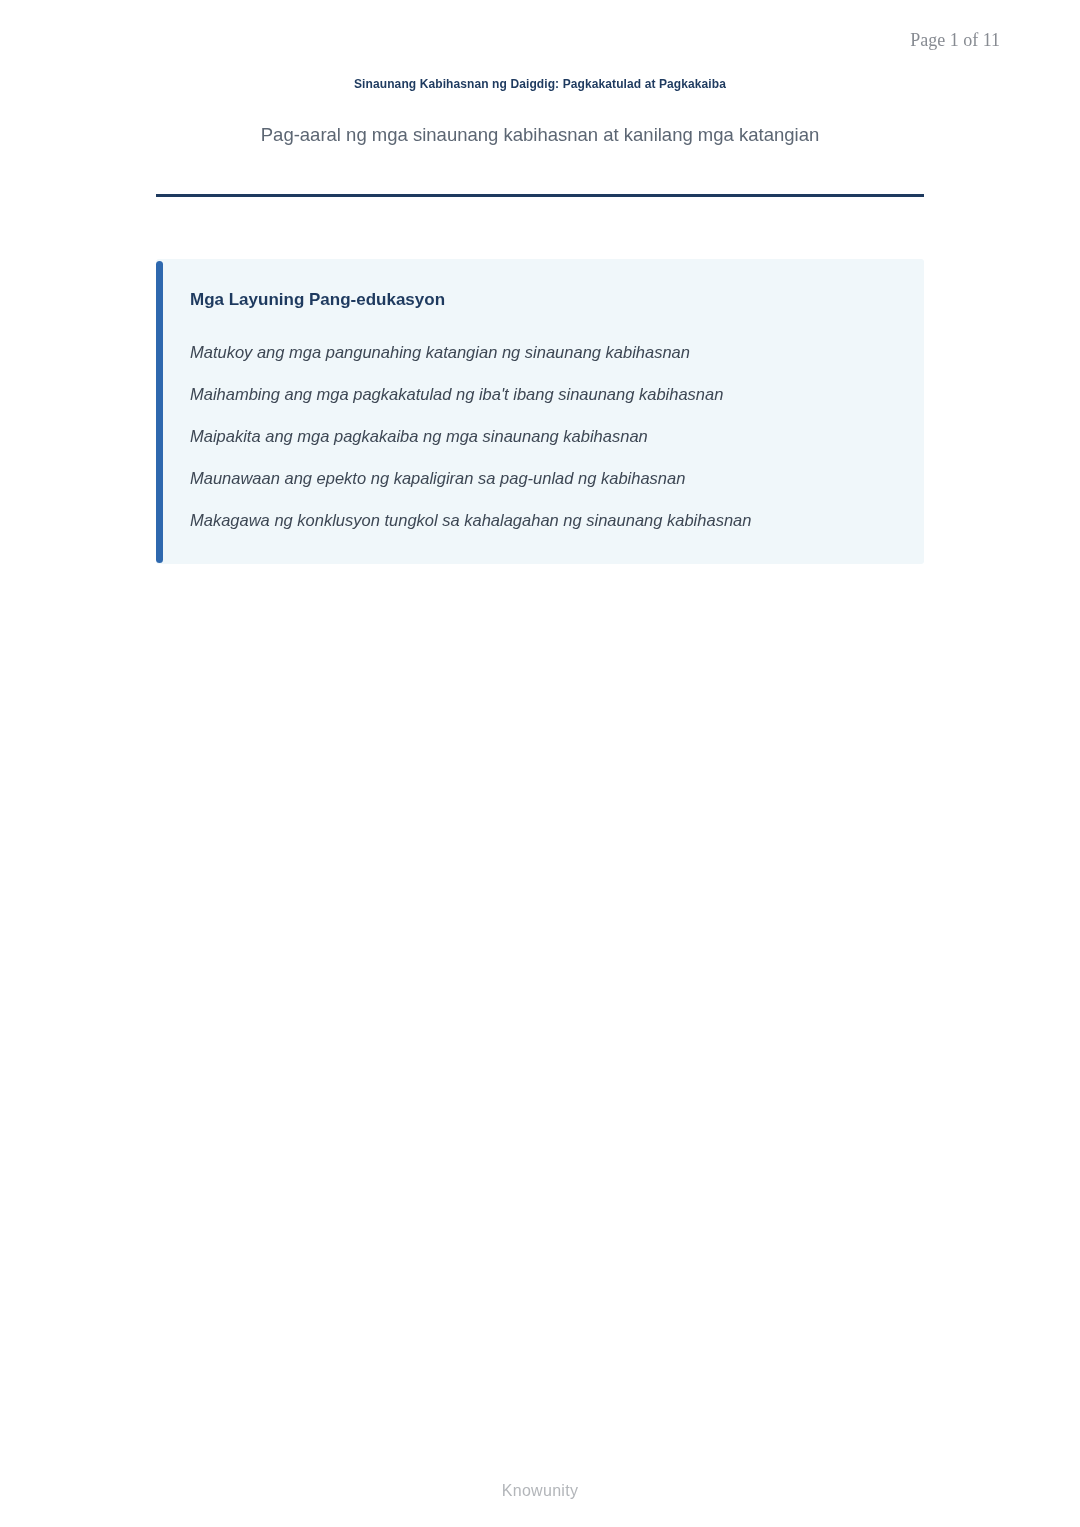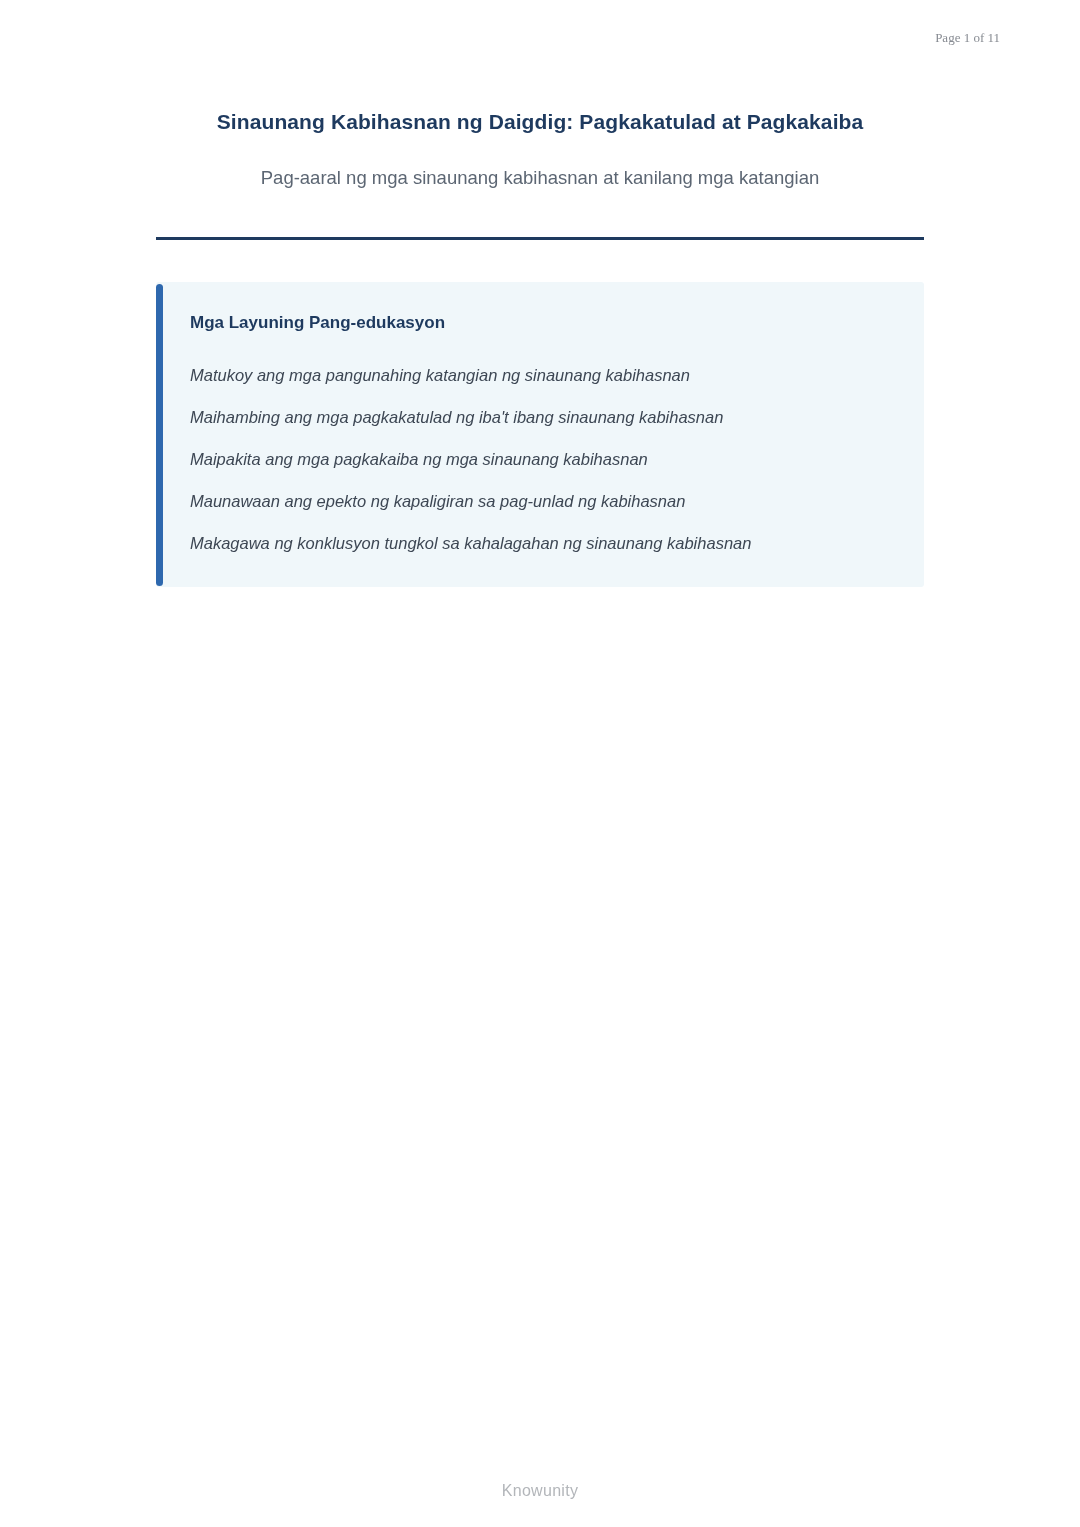--- a/index.html
+++ b/index.html
@@ -20,52 +20,52 @@
     margin: 0 auto;
     background: #ffffff;
     font-family: "Liberation Sans", "DejaVu Sans", sans-serif;
     overflow: hidden;
   }
   .page-indicator {
     position: absolute;
     top: 30px;
     right: 80px;
     font-family: "Liberation Serif", "DejaVu Serif", serif;
-    font-size: 13px;
+    font-size: 18px;
     color: var(--muted);
   }
   .content {
     width: 768px;
     margin: 0 auto;
   }
   .doc-title {
     margin: 0;
-    padding-top: 110px;
+    padding-top: 77px;
     text-align: center;
-    font-size: 21px;
+    font-size: 12px;
     font-weight: 700;
     color: var(--navy);
     letter-spacing: 0.1px;
   }
   .doc-subtitle {
     margin: 33px 0 0;
     text-align: center;
     font-size: 18.5px;
     font-weight: 400;
     color: var(--subtle);
   }
   .divider {
     margin: 48px 0 0;
     border: none;
     border-top: 3px solid var(--navy);
     height: 0;
   }
   .objectives-box {
     position: relative;
-    margin-top: 42px;
+    margin-top: 62px;
     background: var(--boxbg);
     border-radius: 3px;
     padding: 31px 36px 33px 34px;
   }
   .accent-bar {
     position: absolute;
     left: 0;
     top: 2px;
     bottom: 1px;
     width: 7px;

